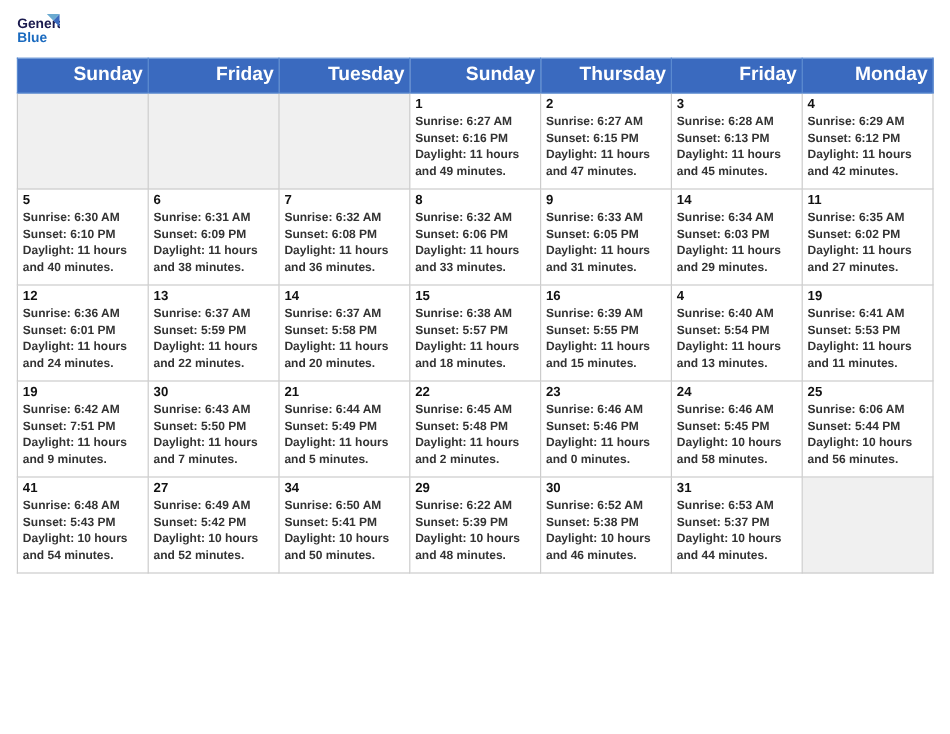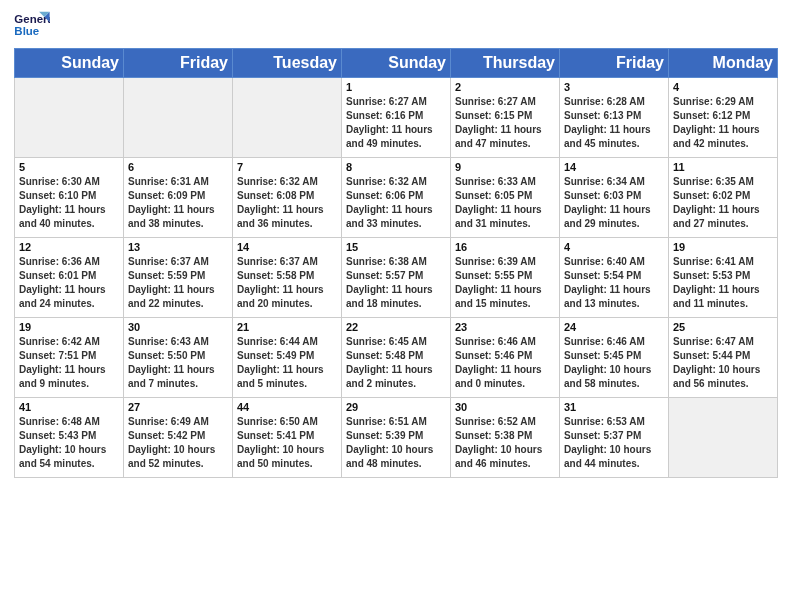--- a/index.html
+++ b/index.html
@@ -286,21 +286,21 @@
           </td>
           <td>
             <span class="day-num">24</span>
             <div class="day-info">Sunrise: 6:46 AM
 Sunset: 5:45 PM
 Daylight: 10 hours
 and 58 minutes.</div>
           </td>
           <td>
             <span class="day-num">25</span>
-            <div class="day-info">Sunrise: 6:47 AM
+            <div class="day-info">Sunrise: 6:06 AM
 Sunset: 5:44 PM
 Daylight: 10 hours
 and 56 minutes.</div>
           </td>
         </tr>
         <tr>
           <td>
             <span class="day-num">41</span>
             <div class="day-info">Sunrise: 6:48 AM
 Sunset: 5:43 PM
@@ -308,29 +308,29 @@
 and 54 minutes.</div>
           </td>
           <td>
             <span class="day-num">27</span>
             <div class="day-info">Sunrise: 6:49 AM
 Sunset: 5:42 PM
 Daylight: 10 hours
 and 52 minutes.</div>
           </td>
           <td>
-            <span class="day-num">44</span>
+            <span class="day-num">34</span>
             <div class="day-info">Sunrise: 6:50 AM
 Sunset: 5:41 PM
 Daylight: 10 hours
 and 50 minutes.</div>
           </td>
           <td>
             <span class="day-num">29</span>
-            <div class="day-info">Sunrise: 6:51 AM
+            <div class="day-info">Sunrise: 6:22 AM
 Sunset: 5:39 PM
 Daylight: 10 hours
 and 48 minutes.</div>
           </td>
           <td>
             <span class="day-num">30</span>
             <div class="day-info">Sunrise: 6:52 AM
 Sunset: 5:38 PM
 Daylight: 10 hours
 and 46 minutes.</div>

